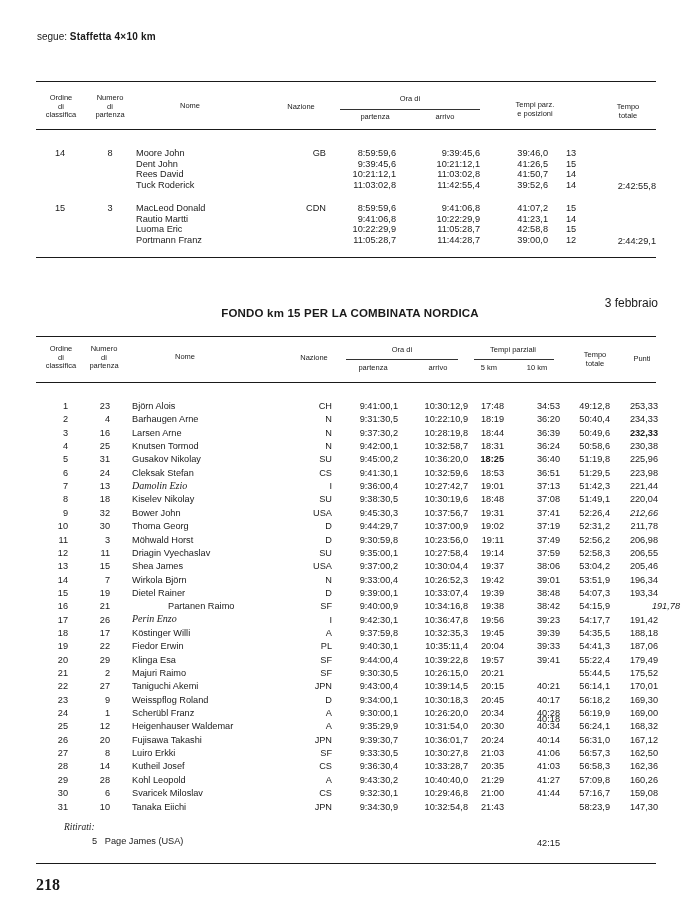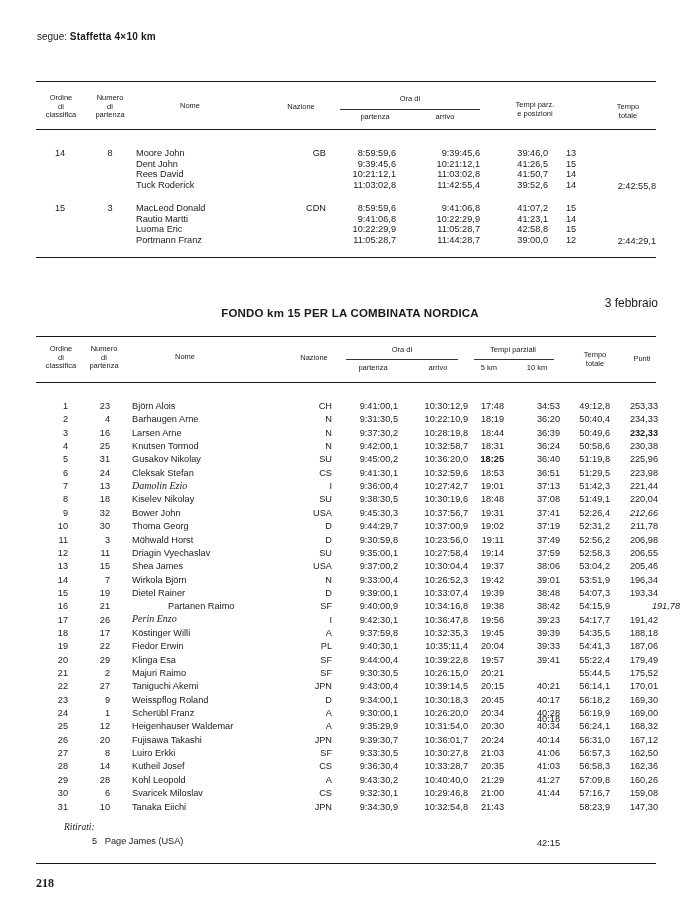--- a/index.html
+++ b/index.html
@@ -10,21 +10,21 @@
   .rule.thin { border-top-width:1px; }
   .hdr { font-size:7.5px; line-height:8.5px; text-align:center; color:#222; }
   .sec1-title { left:37px; top:31px; font-size:10px; }
   .sec1-title b { font-weight:bold; letter-spacing:0.2px; }
   .cell { position:absolute; font-size:9.2px; line-height:10.4px; white-space:nowrap; }
   .r { text-align:right; }
   .c { text-align:center; }
   .it { font-family:"Liberation Serif", "DejaVu Serif", serif; font-style:italic; font-size:10px; }
   .title2 { left:0; width:700px; top:307px; text-align:center; font-size:11.5px; font-weight:bold; letter-spacing:0.2px; }
   .date { right:42px; top:296px; font-size:12px; }
-  .pagenum { left:36px; top:876px; font-family:"Liberation Serif", "DejaVu Serif", serif; font-weight:bold; font-size:12px; }
+  .pagenum { left:36px; top:876px; font-family:"Liberation Serif", "DejaVu Serif", serif; font-weight:bold; font-size:16px; }
   .ritirati { left:64px; top:822px; font-family:"Liberation Serif", serif; font-style:italic; font-size:9.5px; }
   .rit-row { left:92px; top:836px; font-size:9.2px; }
 </style>
 </head>
 <body>
 
 <div class="abs sec1-title">
   <span>segue:</span>
   <b>Staffetta 4×10 km</b>
 </div>

